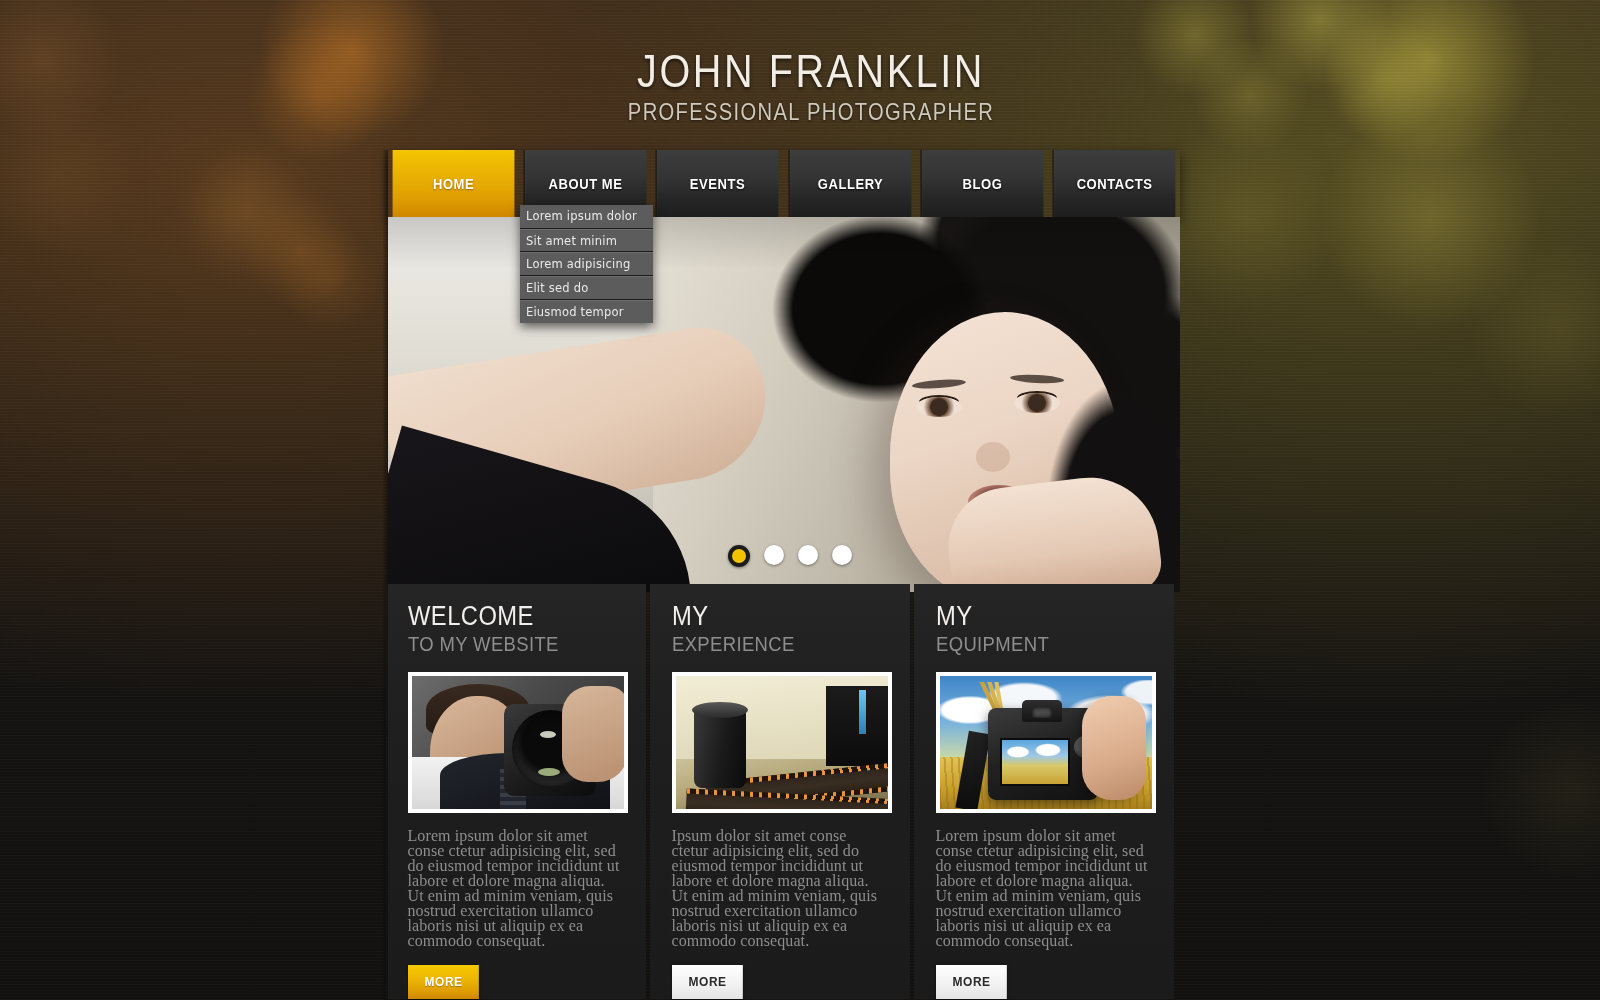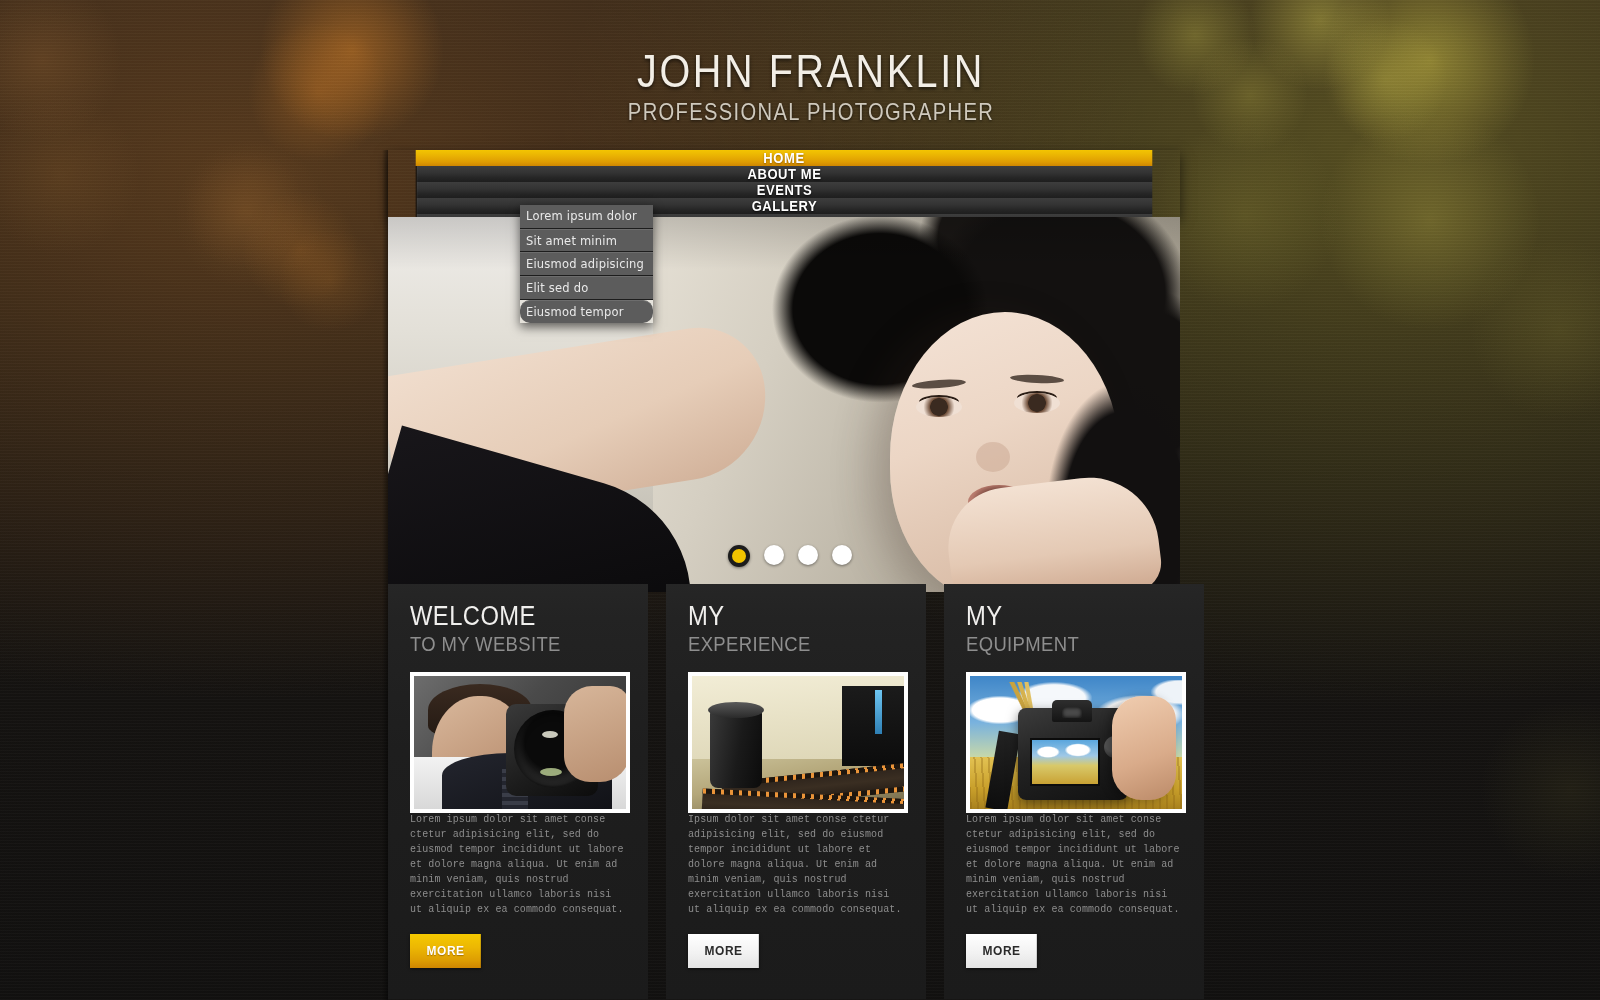--- a/index.html
+++ b/index.html
@@ -65,21 +65,20 @@
   
   .site{
     position:absolute; left:388px; top:150px;
     width:792px; height:850px; z-index:4;
   }
 
   
   .nav{
     position:relative; display:flex; height:67px;
     box-shadow:0 5px 12px rgba(0,0,0,.55);
-    flex-direction:column;
   }
   .nav-item{
     flex:1 1 0;
     display:flex; align-items:center; justify-content:center;
     color:#ffffff; font-size:14px; font-weight:bold;
     letter-spacing:.6px;
     background:linear-gradient(180deg,#3d3d3d 0%,#343434 40%,#252525 75%,#1e1e1e 100%);
     border-left:1px solid #0d0d0d;
     box-shadow:inset 1px 0 0 rgba(255,255,255,.05);
     position:relative;
@@ -107,21 +106,21 @@
     color:#e9e9e9; font-size:11.5px;
     padding-left:6px;
     border-bottom:1px solid #1d1d1d;
     border-top:1px solid #6d6d6d;
     letter-spacing:.2px;
     cursor:pointer;
     white-space:nowrap;
     font-family:"DejaVu Sans", sans-serif;
   }
   .dd-item:first-child{ border-top:none; }
-  .dd-item:last-child{ border-bottom:none;border-radius:10px; }
+  .dd-item:last-child{ border-bottom:none; }
 
   
   .slider{
     position:relative; height:375px; width:792px;
     overflow:hidden;
     background:#cbc5b7;
   }
   .slide-bg{
     position:absolute; inset:0;
     background:
@@ -218,23 +217,24 @@
   }
   .dot.active{
     background:#f2c400;
     border:4px solid #1c1c1c;
     width:22px; height:22px;
   }
 
   
   .content{
     position:relative;
-    display:flex; gap:16px;
+    display:flex; gap:2px;
     width:783px;
     margin-top:-8px;
+    justify-content:center;
   }
   .col{
     width:260px;
     background:linear-gradient(180deg,#262626 0%,#232323 8%,#1e1e1e 40%,#1b1b1b 100%);
     padding:18px 22px 0 22px;
     min-height:415px;
     position:relative;
   }
   .col + .col{ margin-left:2px; }
   .col-h1{
@@ -398,25 +398,26 @@
     background:linear-gradient(160deg,#f0cdb0 0%,#d9ab8a 60%,#bb8a68 100%);
     box-shadow:-4px 2px 10px rgba(0,0,0,.28);
   }
   .t3 .strap{
     position:absolute; left:22px; top:56px; width:22px; height:78px;
     background:linear-gradient(180deg,#222 0%,#0d0d0d 100%);
     transform:rotate(10deg);
   }
 
   .body-text{
-    font-size:10px; line-height:14.9px;
+    margin-top:16px;
+    font-size:16px; line-height:14.9px;
     color:#8d8d8d;
     letter-spacing:.1px;
     text-align:left;
-    font-family:Liberation Mono, monospace;
+    font-family:Liberation Serif, serif;
   }
   .more{
     display:inline-block;
     margin-top:16px;
     padding:9px 18px 10px 18px;
     font-size:13px; font-weight:bold;
     letter-spacing:.6px;
     cursor:pointer;
     transform:scaleX(.92); transform-origin:left center;
   }
@@ -468,21 +469,21 @@
       <div class="nav-item">
         <span>BLOG</span>
       </div>
       <div class="nav-item">
         <span>CONTACTS</span>
       </div>
 
       <div class="dropdown">
         <div class="dd-item">Lorem ipsum dolor</div>
         <div class="dd-item">Sit amet minim</div>
-        <div class="dd-item">Eiusmod adipisicing</div>
+        <div class="dd-item">Lorem adipisicing</div>
         <div class="dd-item">Elit sed do</div>
         <div class="dd-item">Eiusmod tempor</div>
       </div>
     </nav>
 
     <div class="slider">
       <div class="slide-bg"></div>
       <div class="slide-left-panel"></div>
       <div class="hair"></div>
       <div class="face"></div>

